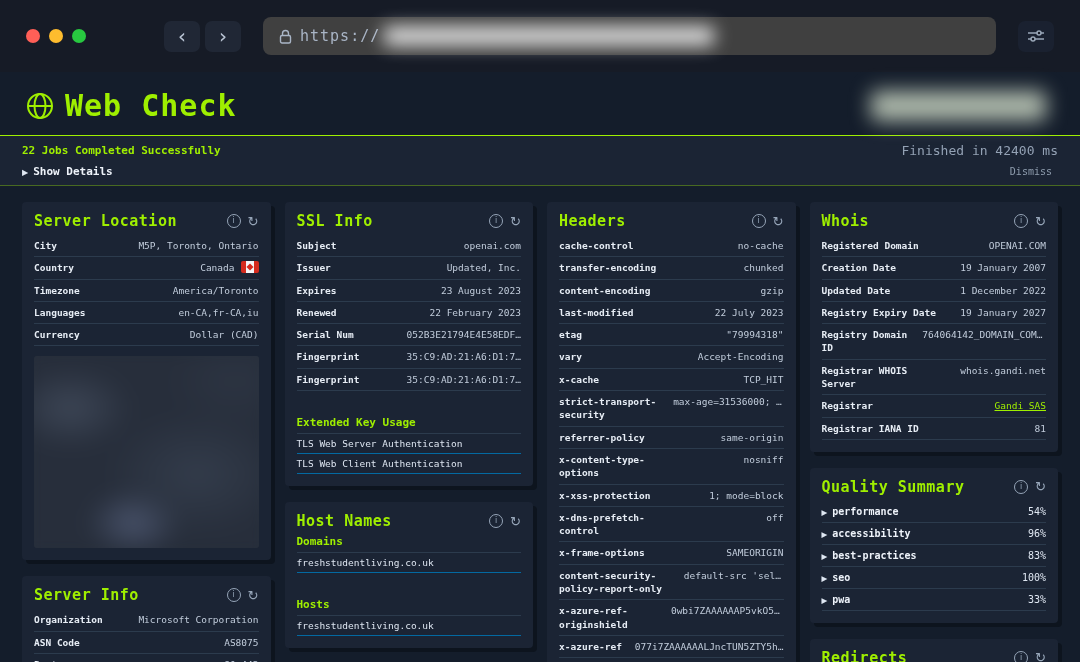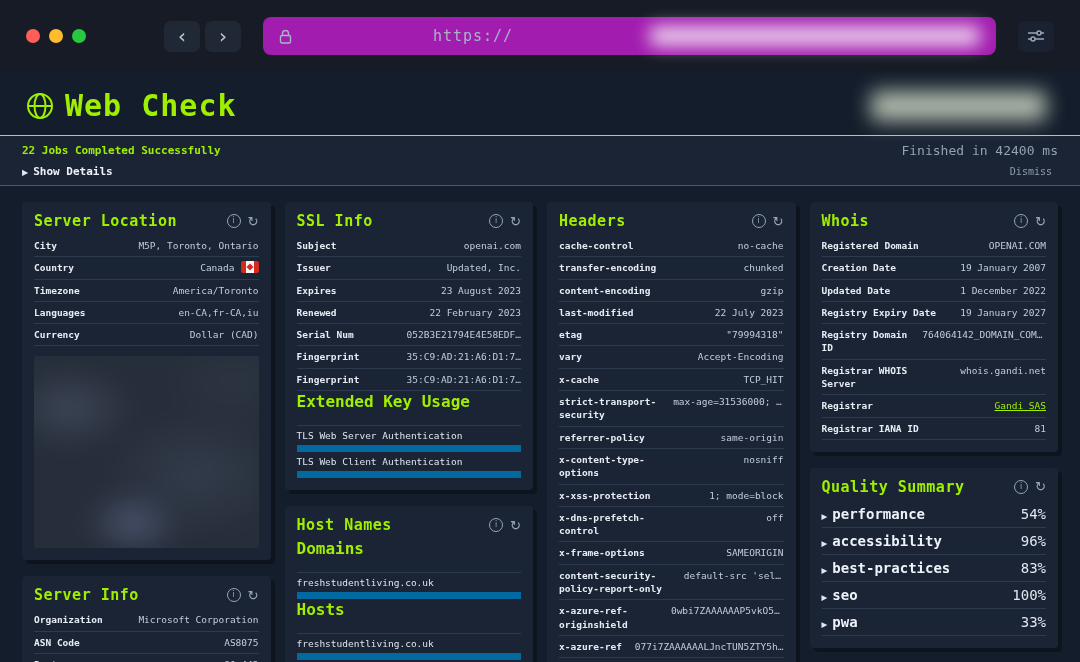--- a/index.html
+++ b/index.html
@@ -6,22 +6,22 @@
   .screen{width:1080px;height:662px;overflow:hidden;position:relative;background:#141d2b;
           font-family:"DejaVu Sans Mono","Liberation Mono",monospace;color:#c2cddc;}
   
   .chrome{height:72px;background:#161b26;display:flex;align-items:center;padding:0 26px;box-sizing:border-box;}
   .lights{display:flex;gap:9px;margin-right:78px;}
   .light{width:14px;height:14px;border-radius:50%;}
   .light.red{background:#ff5f57;} .light.yellow{background:#febc2e;} .light.green{background:#28c840;}
   .nav-group{display:flex;gap:5px;}
   .nav-btn{width:36px;height:31px;background:#202735;border-radius:7px;color:#b9c4d4;display:flex;
            align-items:center;justify-content:center;font-size:20px;font-family:"DejaVu Sans",sans-serif;cursor:pointer;}
-  .url-bar{flex:1;height:38px;background:#a21caf;border-radius:8px;display:flex;align-items:center;
-           padding:0 16px;margin:0 22px;color:#a9b5c6;font-size:15px;letter-spacing:1px;justify-content:space-between;}
+  .url-bar{flex:1;height:38px;background:#404040;border-radius:8px;display:flex;align-items:center;
+           padding:0 16px;margin:0 22px;color:#a9b5c6;font-size:15px;letter-spacing:1px;}
   .url-redacted{width:330px;height:18px;border-radius:4px;background:rgba(255,255,255,0.88);filter:blur(9px);margin-left:4px;}
   .settings-btn{width:36px;height:31px;border-radius:7px;background:#1a2130;display:flex;align-items:center;justify-content:center;cursor:pointer;}
   .icon-svg{display:block;}
   
   .app-header{display:flex;align-items:center;justify-content:space-between;padding:16px 26px 12px;}
   .brand{display:flex;align-items:center;gap:11px;}
   .brand-title{color:#9fef00;font-size:30px;font-weight:bold;letter-spacing:1px;}
   .header-redacted{width:175px;height:30px;border-radius:5px;background:rgba(225,238,215,0.75);filter:blur(10px);margin-right:8px;cursor:pointer;}
   
   .banner{background:#1b2434;border-top:1px solid #9fef00;border-bottom:1px solid rgba(159,239,0,0.35);padding:7px 22px;}
@@ -39,41 +39,41 @@
   .card-head{display:flex;justify-content:space-between;align-items:center;margin-bottom:5px;}
   .card-title{color:#9fef00;font-size:15px;font-weight:bold;margin:0;letter-spacing:0.5px;}
   .card-icons{display:flex;gap:7px;color:#96a5b8;align-items:center;}
   .icon-info{width:12px;height:12px;border:1px solid currentColor;border-radius:50%;font-size:8px;line-height:12px;
              text-align:center;display:inline-block;cursor:pointer;font-family:"DejaVu Sans",sans-serif;}
   .icon-refresh{font-family:"DejaVu Sans",sans-serif;font-size:13px;cursor:pointer;line-height:1;}
   .row{display:flex;justify-content:space-between;align-items:flex-start;gap:8px;padding:4px 0;
        border-bottom:1px solid #2c3b4d;font-size:9.5px;line-height:1.4;}
   .row .k{font-weight:bold;color:#e7edf5;flex:0 1 auto;max-width:52%;overflow-wrap:anywhere;text-align:left;}
   .row .v{color:#c2cddc;flex:1 1 auto;min-width:0;text-align:right;white-space:nowrap;overflow:hidden;text-overflow:ellipsis;}
-  .subhead{color:#9fef00;font-size:16px;font-weight:bold;margin:1px 0 0;padding-bottom:14px;border-bottom:1px solid #2c3b4d;}
-  .plain-row{font-size:9.5px;color:#dde5f0;padding:4px 0;border-bottom:7px solid #0369a1;}
+  .subhead{color:#9fef00;font-size:11px;font-weight:bold;margin:25px 0 0;padding-bottom:4px;border-bottom:1px solid #2c3b4d;}
+  .plain-row{font-size:9.5px;color:#dde5f0;padding:4px 0;border-bottom:1px solid #0369a1;}
   
   .map{margin-top:10px;height:192px;border-radius:3px;overflow:hidden;position:relative;background:#242b37;}
   .map-inner{position:absolute;inset:-14px;filter:blur(10px);
     background:radial-gradient(90px 60px at 20% 30%,#3d4656,transparent 70%),
                radial-gradient(130px 90px at 70% 60%,#333c4b,transparent 70%),
                radial-gradient(70px 50px at 45% 82%,#49536b,transparent 70%),
                radial-gradient(100px 70px at 85% 18%,#2c3442,transparent 70%),#272e3b;}
   
   .flag-ca{display:inline-block;width:18px;height:12px;border-radius:2px;vertical-align:-2px;margin-left:6px;position:relative;
            background:linear-gradient(90deg,#d52b1e 0 27%,#f4f6f8 27% 73%,#d52b1e 73% 100%);}
   .flag-ca::after{content:"";position:absolute;left:50%;top:50%;width:5px;height:5px;background:#d52b1e;
            transform:translate(-50%,-50%) rotate(45deg);}
   
   .hops{padding-top:2px;}
   .hop{text-align:center;}
   .hop-ip{color:#e7edf5;font-size:10px;}
   
   .q-row{display:flex;justify-content:space-between;align-items:center;padding:5px 0;border-bottom:1px solid #2c3b4d;
-         font-size:14px;cursor:pointer;gap:36px;}
+         font-size:10px;cursor:pointer;gap:36px;}
   .q-label{color:#eef3fa;font-weight:bold;}
   .q-marker{font-size:7.5px;margin-right:5px;font-family:"DejaVu Sans",sans-serif;color:#dfe7f2;}
   .q-marker::before{content:"▶";}
   .q-score{color:#dfe7f2;}
   
   .link{color:#9fef00;text-decoration:underline;cursor:pointer;}
 </style>
 </head>
 <body>
 

